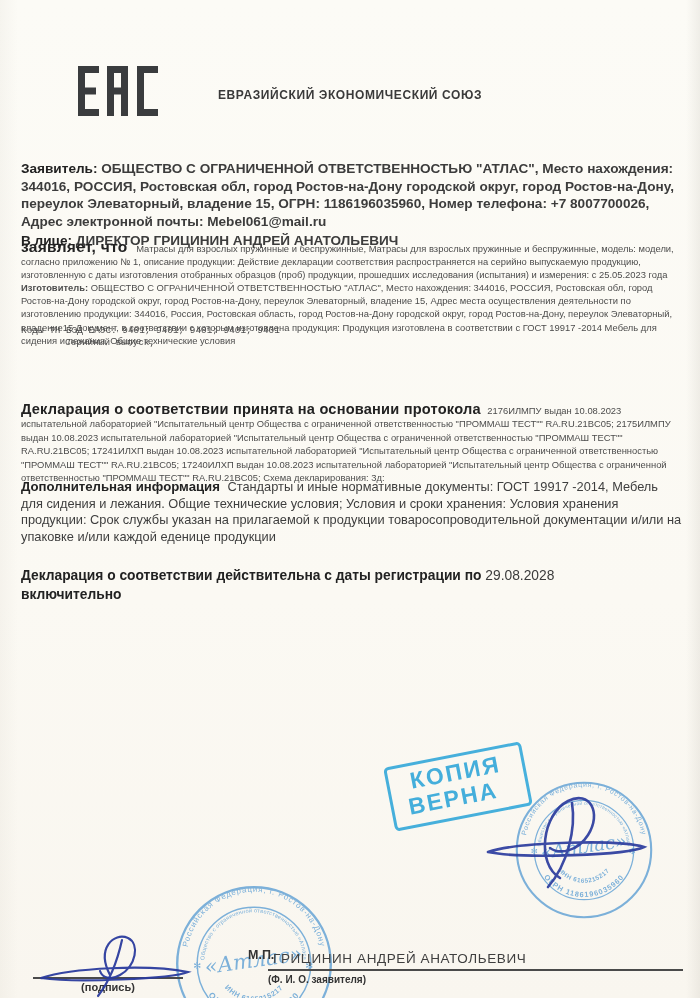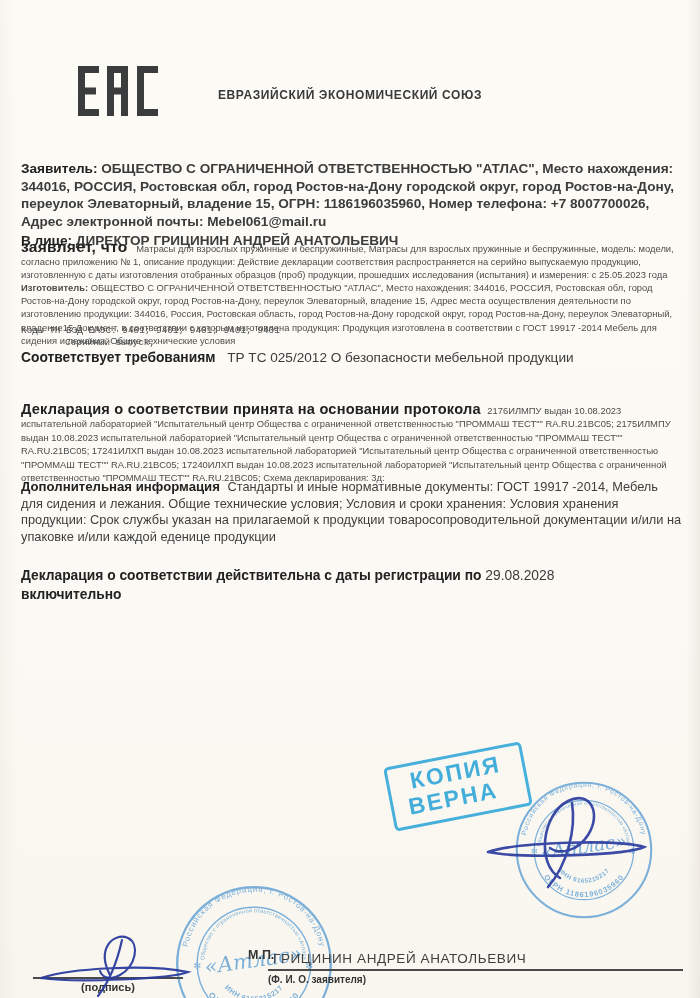--- a/index.html
+++ b/index.html
@@ -100,24 +100,20 @@
   <div class="abs para p-declares">
     <span class="h-declare">заявляет, что</span>
     <span>Матрасы для взрослых пружинные и беспружинные, Матрасы для взрослых пружинные и беспружинные, модель: модели, согласно приложению № 1, описание продукции: Действие декларации соответствия распространяется на серийно выпускаемую продукцию, изготовленную с даты изготовления отобранных образцов (проб) продукции, прошедших исследования (испытания) и измерения: с 25.05.2023 года</span>
     <b>Изготовитель:</b>
     <span>ОБЩЕСТВО С ОГРАНИЧЕННОЙ ОТВЕТСТВЕННОСТЬЮ "АТЛАС", Место нахождения: 344016, РОССИЯ, Ростовская обл, город Ростов-на-Дону городской округ, город Ростов-на-Дону, переулок Элеваторный, владение 15, Адрес места осуществления деятельности по изготовлению продукции: 344016, Россия, Ростовская область, город Ростов-на-Дону городской округ, город Ростов-на-Дону, переулок Элеваторный, владение15</span>
     <span>Документ, в соответствии с которым изготовлена продукция: Продукция изготовлена в соответствии с ГОСТ 19917 -2014 Мебель для сидения и лежания, Общие технические условия</span>
   </div>
   <div class="abs para sm-line p-codes">Коды ТН ВЭД ЕАЭС: 9401; 9401; 9401; 9401; 9401</div>
   <div class="abs para sm-line p-serial">Серийный выпуск,</div>
 
-  <div class="abs para p-compliance">
-    <b>Соответствует требованиям</b>
-    <span>ТР ТС 025/2012 О безопасности мебельной продукции</span>
-  </div>
 
   <div class="abs para p-protocol">
     <span class="h-protocol">Декларация о соответствии принята на основании протокола</span>
     <span>2176ИЛМПУ выдан 10.08.2023  испытательной лабораторией "Испытательный центр Общества с ограниченной ответственностью "ПРОММАШ ТЕСТ"" RA.RU.21BC05; 2175ИЛМПУ выдан 10.08.2023 испытательной лабораторией "Испытательный центр Общества с ограниченной ответственностью "ПРОММАШ ТЕСТ"" RA.RU.21BC05; 17241ИЛХП выдан 10.08.2023 испытательной лабораторией "Испытательный центр Общества с ограниченной ответственностью "ПРОММАШ ТЕСТ"" RA.RU.21BC05; 17240ИЛХП выдан 10.08.2023  испытательной лабораторией "Испытательный центр Общества с ограниченной ответственностью "ПРОММАШ ТЕСТ"" RA.RU.21BC05; Схема декларирования: 3д:</span>
   </div>
 
   <div class="abs para p-additional">
     <b>Дополнительная информация</b>
     <span>Стандарты и иные нормативные документы: ГОСТ 19917 -2014, Мебель для сидения и лежания. Общие технические условия; Условия и сроки хранения: Условия хранения продукции: Срок службы указан на прилагаемой к продукции товаросопроводительной документации и/или на упаковке и/или каждой еденице продукции</span>
   </div>

